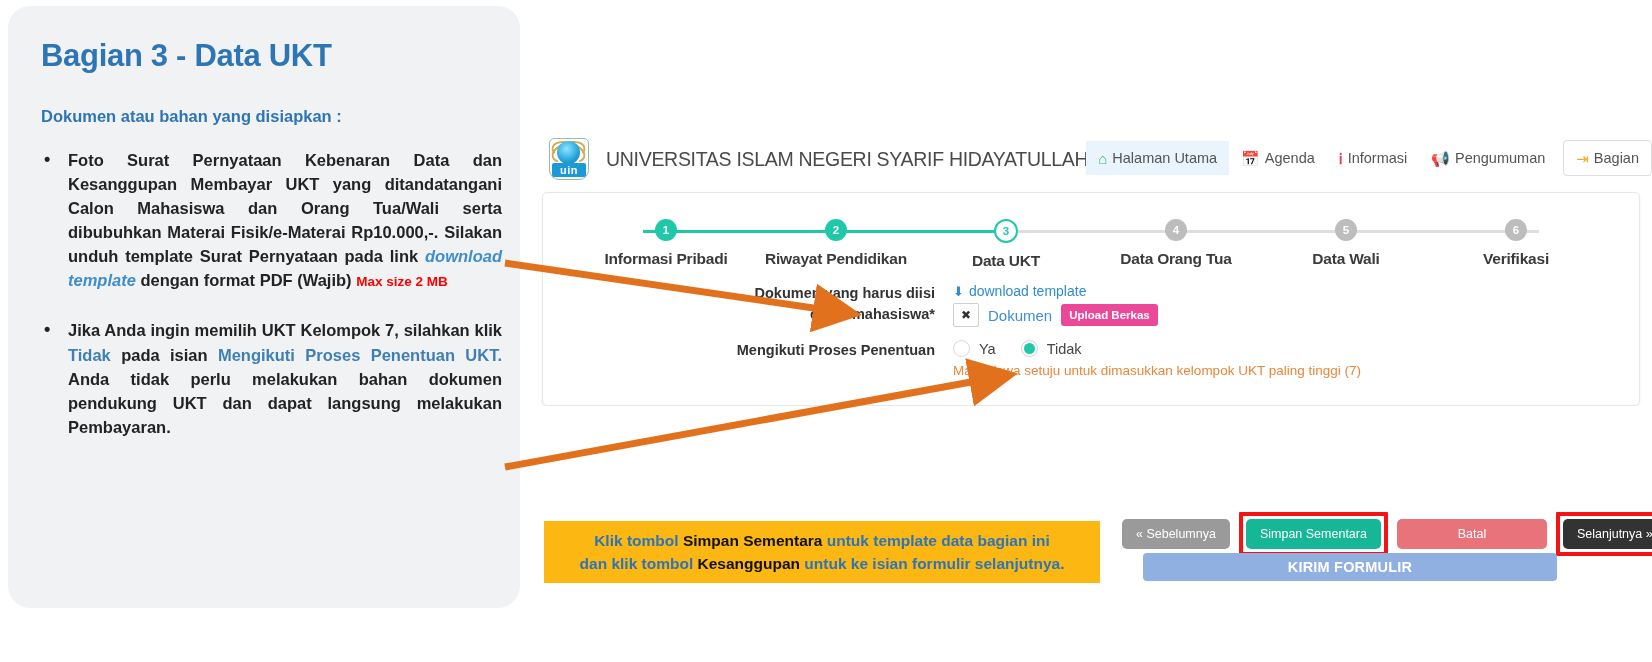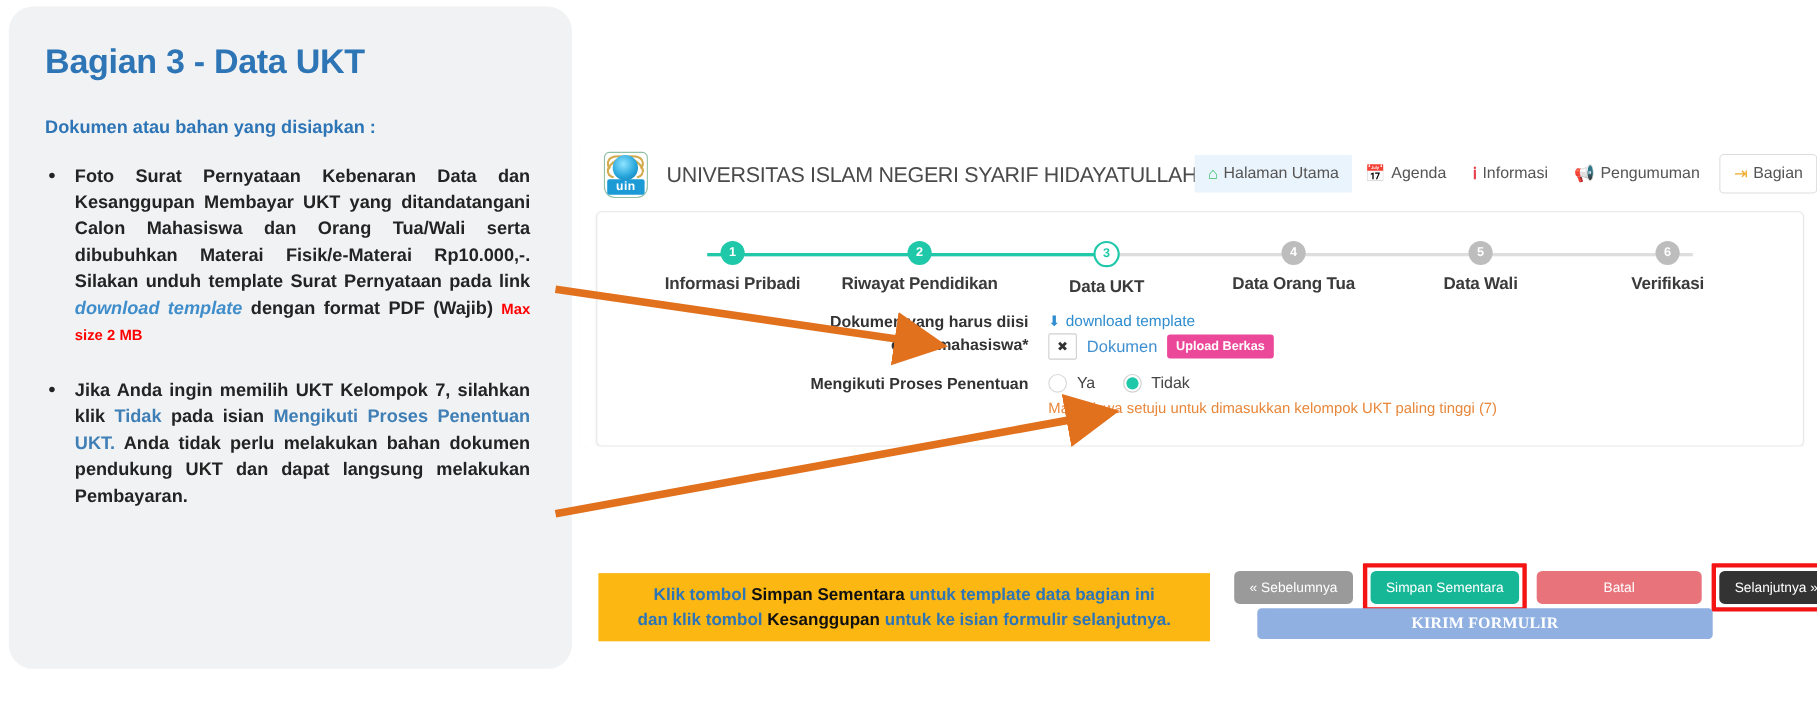--- a/index.html
+++ b/index.html
@@ -12,21 +12,21 @@
     overflow:hidden;
     position:relative;
   }
 
   
   .left-panel{
     position:absolute; left:8px; top:6px;
     width:512px; height:602px;
     background:#f1f2f4;
     border-radius:22px;
-    padding:26px 38px 0 30px;
+    padding:26px 18px 0 30px;
   }
   .panel-title{
     color:#2e75b6;
     font-size:31px;
     font-weight:bold;
     letter-spacing:-0.3px;
     margin:6px 0 0 3px;
   }
   .panel-sub{
     color:#2e75b6;
@@ -290,21 +290,20 @@
   }
   .kirim{
     position:absolute; left:1143px; top:553px;
     width:414px; height:28px;
     background:#8fb0e0;
     color:#ffffff; font-size:14.5px; font-weight:bold;
     display:flex; align-items:center; justify-content:center;
     border-radius:4px;
     cursor:pointer;
     letter-spacing:0.2px;
-    font-family:Liberation Serif, serif;
   }
 </style>
 </head>
 <body>
 
 <div class="left-panel">
   <div class="panel-title">Bagian 3 - Data UKT</div>
   <div class="panel-sub">Dokumen atau bahan yang disiapkan :</div>
 
   <ul class="bullets">

